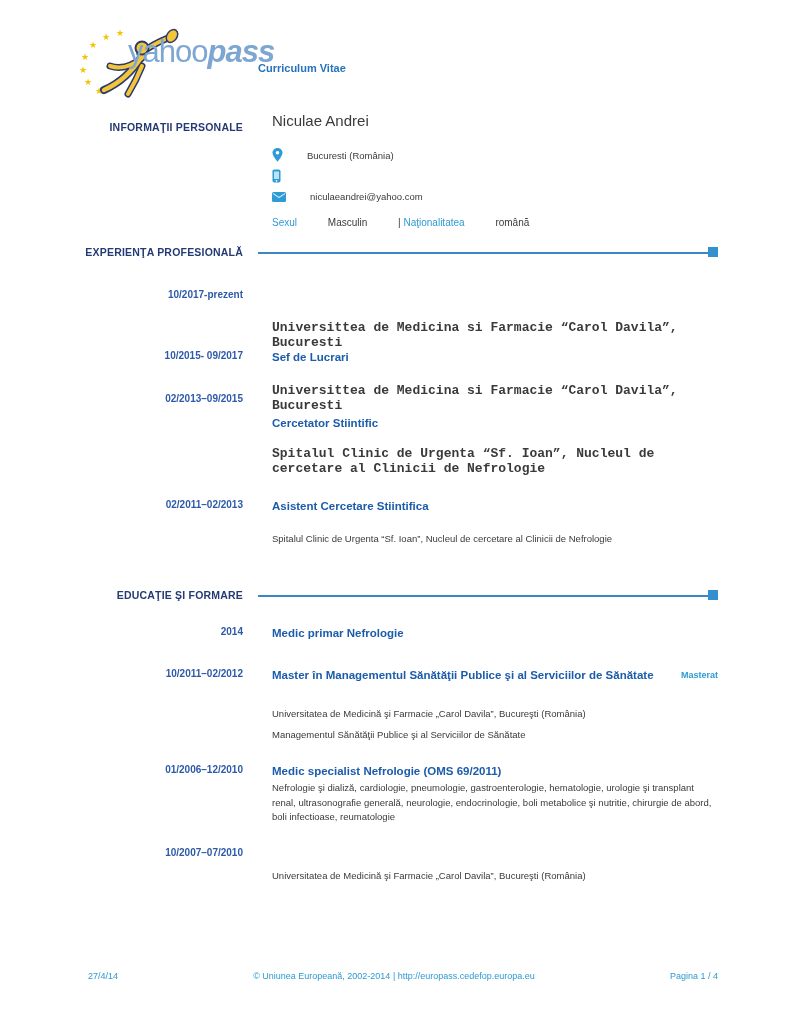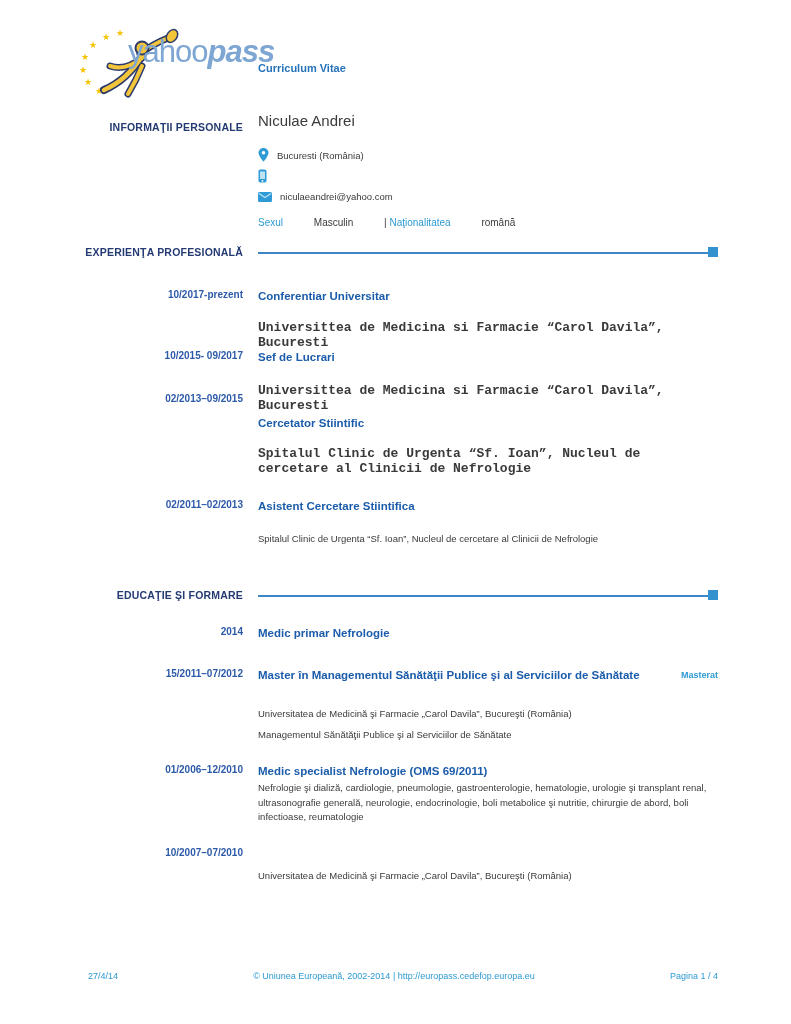--- a/index.html
+++ b/index.html
@@ -8,35 +8,35 @@
     position:relative;
     width:791px; height:1024px;
     margin:0 auto;
     background:#ffffff;
     font-family:"Liberation Sans", sans-serif;
     color:#3a3a3a;
     overflow:hidden;
   }
   .row { position:absolute; left:0; width:718px; display:flex; align-items:flex-start; }
   .l { width:243px; flex:none; text-align:right; }
-  .r { margin-left:15px; flex:1; text-align:left; }
+  .r { margin-left:29px; flex:1; text-align:left; }
 
   .section-label { font-size:10.5px; font-weight:bold; color:#243a73; letter-spacing:.2px; }
   .date { font-size:10px; font-weight:bold; color:#2d5aa8; }
   .title { font-size:11.5px; font-weight:bold; color:#1b5cab; line-height:1.3; }
   .org-bold { font-size:13px; font-weight:bold; color:#3a3a3a;font-family:Liberation Mono, monospace; }
   .small { font-size:9.5px; color:#3a3a3a; line-height:1.55; max-width:462px; }
   .tag { margin-left:auto; font-size:9px; font-weight:bold; color:#2e9ad2; padding-top:2px; white-space:nowrap; }
 
   .rule { flex:1; margin-left:15px; position:relative; height:12px; }
   .rule-line { position:absolute; left:0; right:10px; top:6px; border-top:2px solid #3d86c6; }
   .rule-square { position:absolute; right:0; top:1px; width:10px; height:10px; background:#3391d0; }
 
   .name { font-size:15px; color:#3a3a3a; }
-  .contact { font-size:9.5px; color:#3a3a3a; display:flex; align-items:center; gap:8px; }
+  .contact { font-size:9.5px; color:#3a3a3a; display:flex; align-items:center; gap:24px; }
   .icon { flex:none; display:inline-flex; }
   .sex-line { font-size:10px; }
   .lblue { color:#2e9ad2; }
   .dtext { color:#3a3a3a;padding-left:28px; }
 
   .logo { position:absolute; top:28px; left:76px; width:260px; height:70px; }
   .logo-word { position:absolute; top:34px; left:128px; font-size:31px; color:#7ea6d3; letter-spacing:-1px; white-space:nowrap; }
   .logo-word .pass { font-weight:bold; font-style:italic; }
   .cv-type { position:absolute; top:62px; left:258px; font-size:11px; font-weight:bold; color:#2673ba; }
 
@@ -139,21 +139,20 @@
   <div class="row" style="top:246px">
     <div class="l section-label">EXPERIENŢA PROFESIONALĂ</div>
     <div class="rule">
       <span class="rule-line"></span>
       <span class="rule-square"></span>
     </div>
   </div>
 
   <div class="row" style="top:289px">
     <div class="l date">10/2017-prezent</div>
-    <div class="r title">Conferentiar Universitar</div>
   </div>
   <div class="row" style="top:320px">
     <div class="l"></div>
     <div class="r org-bold">Universittea de Medicina si Farmacie “Carol Davila”, Bucuresti</div>
   </div>
 
   <div class="row" style="top:350px">
     <div class="l date">10/2015- 09/2017</div>
     <div class="r title">Sef de Lucrari</div>
   </div>
@@ -186,21 +185,21 @@
       <span class="rule-square"></span>
     </div>
   </div>
 
   <div class="row" style="top:626px">
     <div class="l date">2014</div>
     <div class="r title">Medic primar Nefrologie</div>
   </div>
 
   <div class="row" style="top:668px">
-    <div class="l date">15/2011–07/2012</div>
+    <div class="l date">10/2011–02/2012</div>
     <div class="r" style="display:flex">
       <div class="title master-title">Master în Managementul Sănătăţii Publice şi al Serviciilor de Sănătate</div>
       <div class="tag">Masterat</div>
     </div>
   </div>
   <div class="row" style="top:707px">
     <div class="l"></div>
     <div class="r small">Universitatea de Medicină şi Farmacie „Carol Davila”, Bucureşti (România)</div>
   </div>
   <div class="row" style="top:728px">

